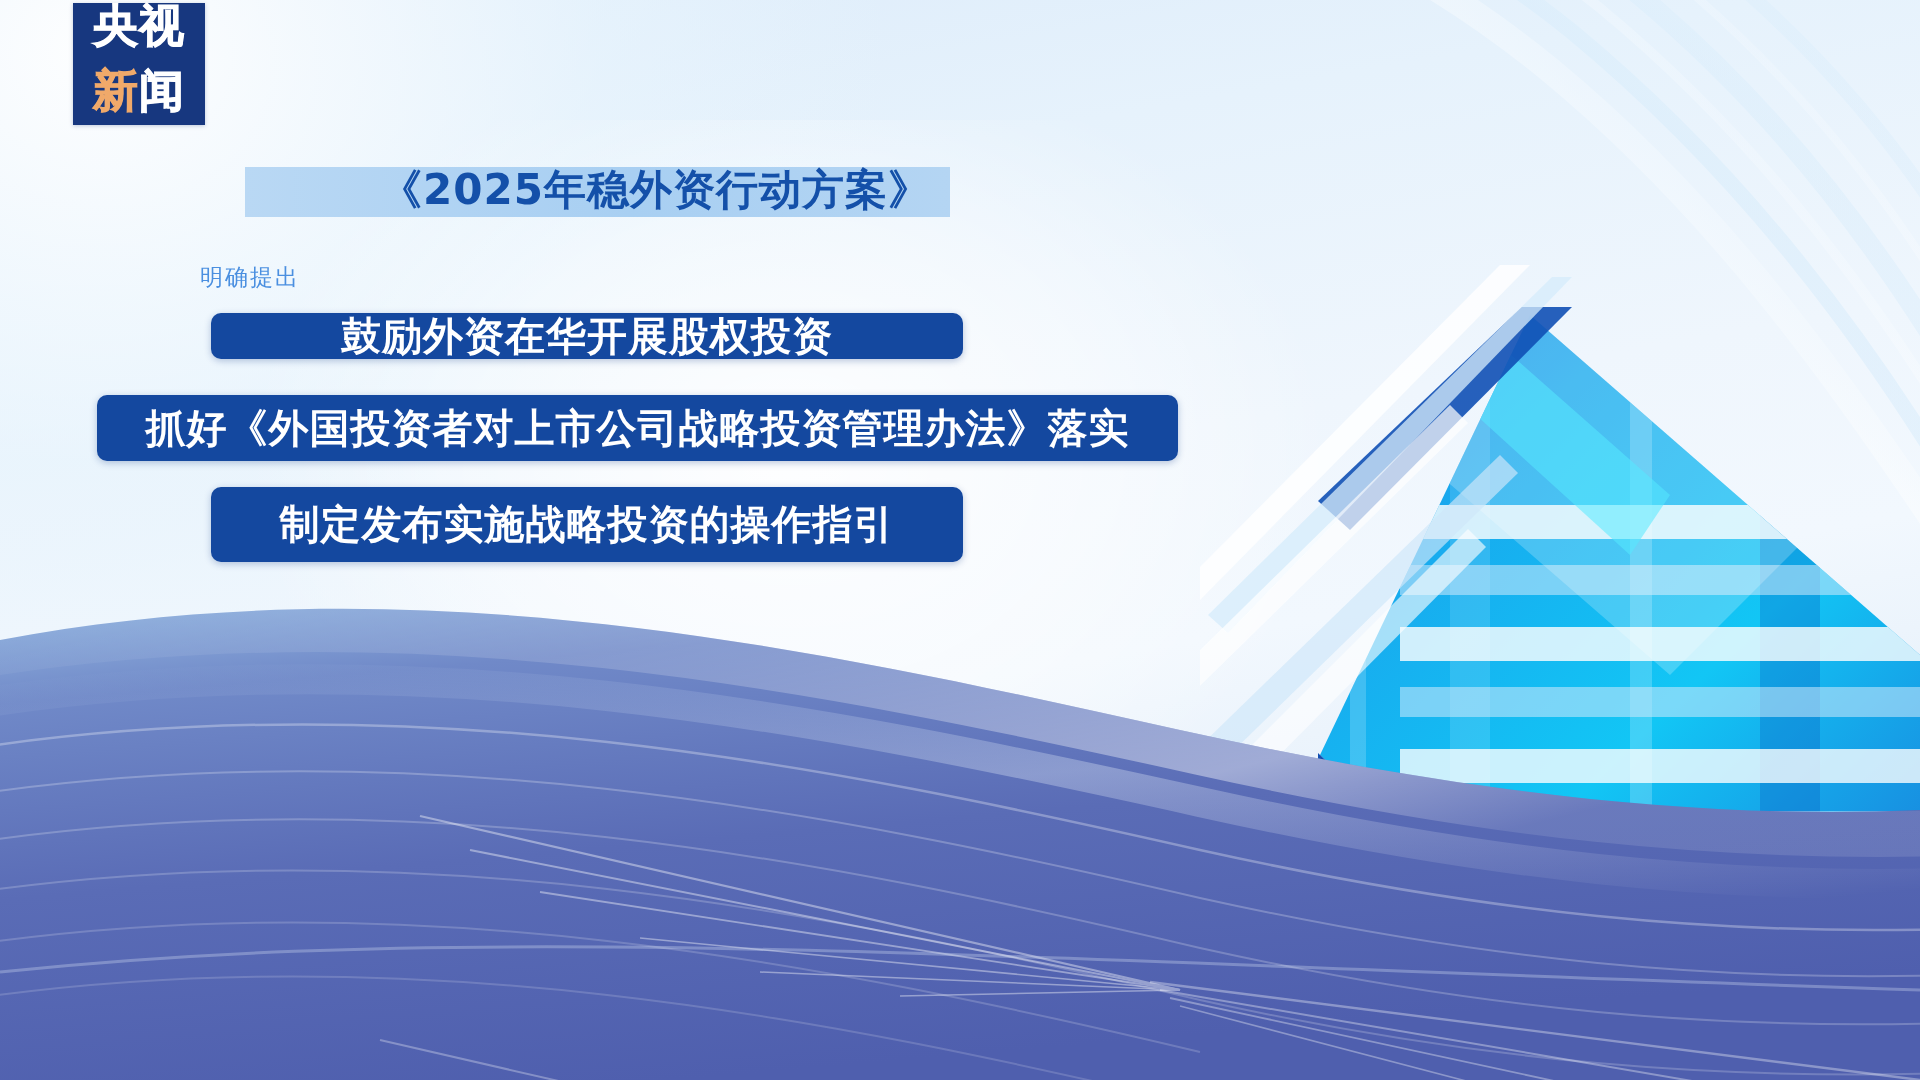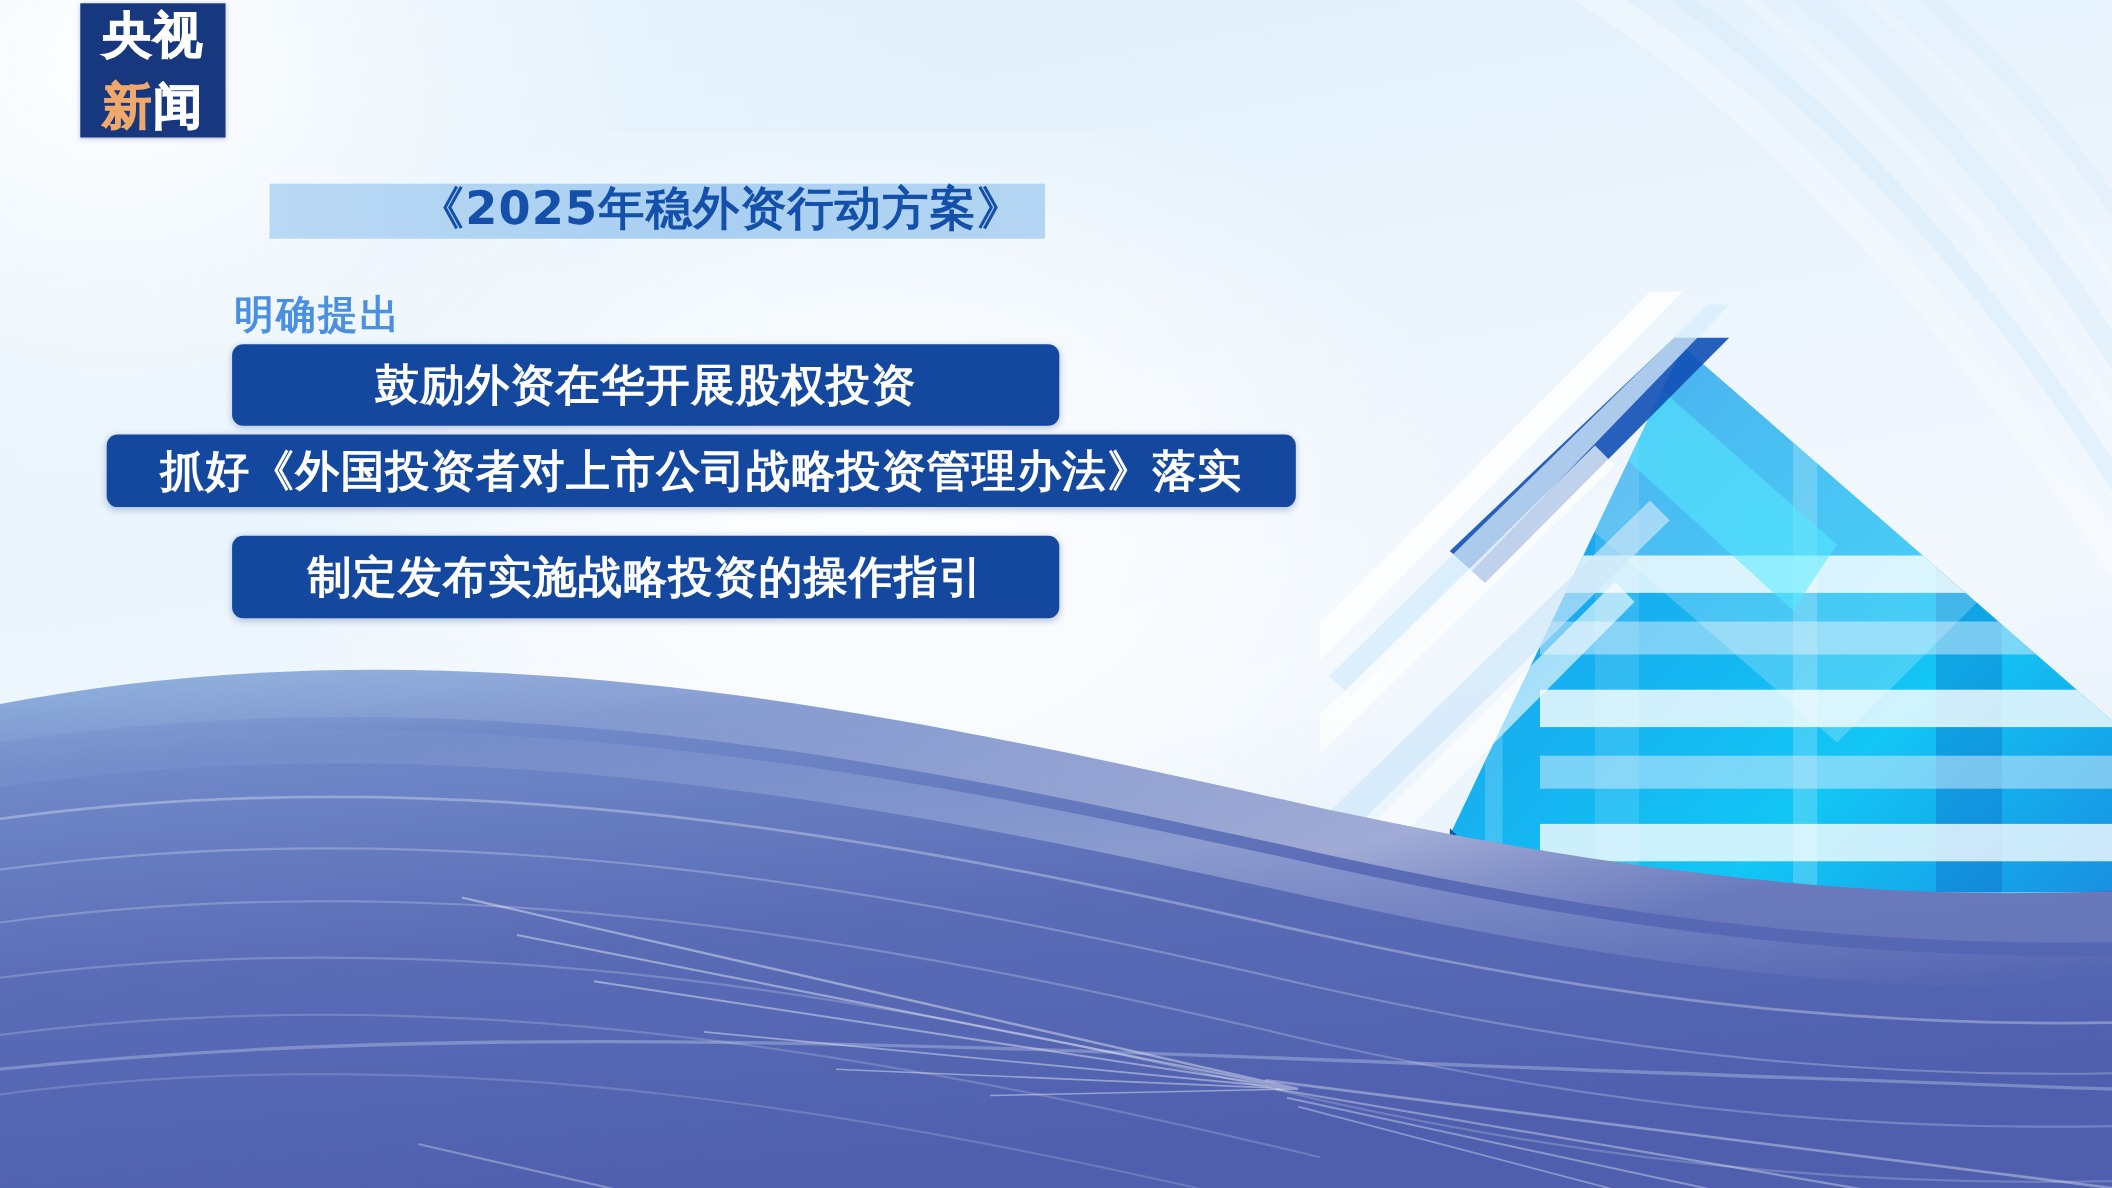--- a/index.html
+++ b/index.html
@@ -28,21 +28,21 @@
   
   .arcs{ position:absolute; right:-60px; top:-260px; width:900px; height:820px; pointer-events:none; }
 
   
   .wave-wrap{ position:absolute; left:0; bottom:0; width:1920px; height:560px; pointer-events:none; }
 
   
   .logo{
     position:absolute; left:73px; top:3px; width:132px; height:122px;
     background:#17377f; display:flex; flex-direction:column;
-    align-items:center; justify-content:center; gap:20px;
+    align-items:center; gap:20px;
     box-shadow:0 1px 4px rgba(20,50,120,.25);
   }
   .logo-row{ display:flex; line-height:1; letter-spacing:1px; }
   .logo-ch{
     font-size:45px; font-weight:900; color:#ffffff;
     font-family:"DejaVu Sans","Liberation Sans",sans-serif;
     -webkit-text-stroke:1px #ffffff;
   }
   .logo-ch.orange{ color:#f0a96a; -webkit-text-stroke:1px #f0a96a; }
 
@@ -57,34 +57,34 @@
     background:linear-gradient(90deg,#b9d8f4 0%,#a8cff2 55%,#b4d5f3 100%);
   }
   .title-text{
     position:absolute; left:245px; top:159px; width:801px; height:62px;
     display:flex; align-items:center; justify-content:center;
     font-size:42px; font-weight:900; color:#1450a9; letter-spacing:1px;
     font-family:"DejaVu Sans","Liberation Sans",sans-serif;
     padding-left:20px;
   }
   .sub-kicker{
-    position:absolute; left:213px; top:262px;
-    font-size:36px; font-weight:700; color:#4a8fe0; letter-spacing:2px;
+    position:absolute; left:200px; top:262px;
+    font-size:23px; font-weight:400; color:#4a8fe0; letter-spacing:2px;
   }
 
   
   .bar{
     position:absolute; background:#14489f; border-radius:10px;
     display:flex; align-items:center; justify-content:center;
     color:#ffffff; font-weight:900; letter-spacing:1px;
     font-family:"DejaVu Sans","Liberation Sans",sans-serif;
     box-shadow:0 2px 7px rgba(15,55,130,.28);
     white-space:nowrap;
   }
-  #bar-0{ left:211px; top:313px;  width:752px; height:74px; font-size:40px; }
+  #bar-0{ left:211px; top:313px;  width:752px; height:46px; font-size:40px; }
   #bar-1{ left:97px;  top:395px;  width:1081px; height:66px; font-size:40px; }
   #bar-2{ left:211px; top:487px;  width:752px; height:75px; font-size:40px; }
 
   
   .diamond-art{ position:absolute; right:0; top:255px; width:720px; height:700px; pointer-events:none; }
 </style>
 </head>
 <body>
 
 <div id="stage">

